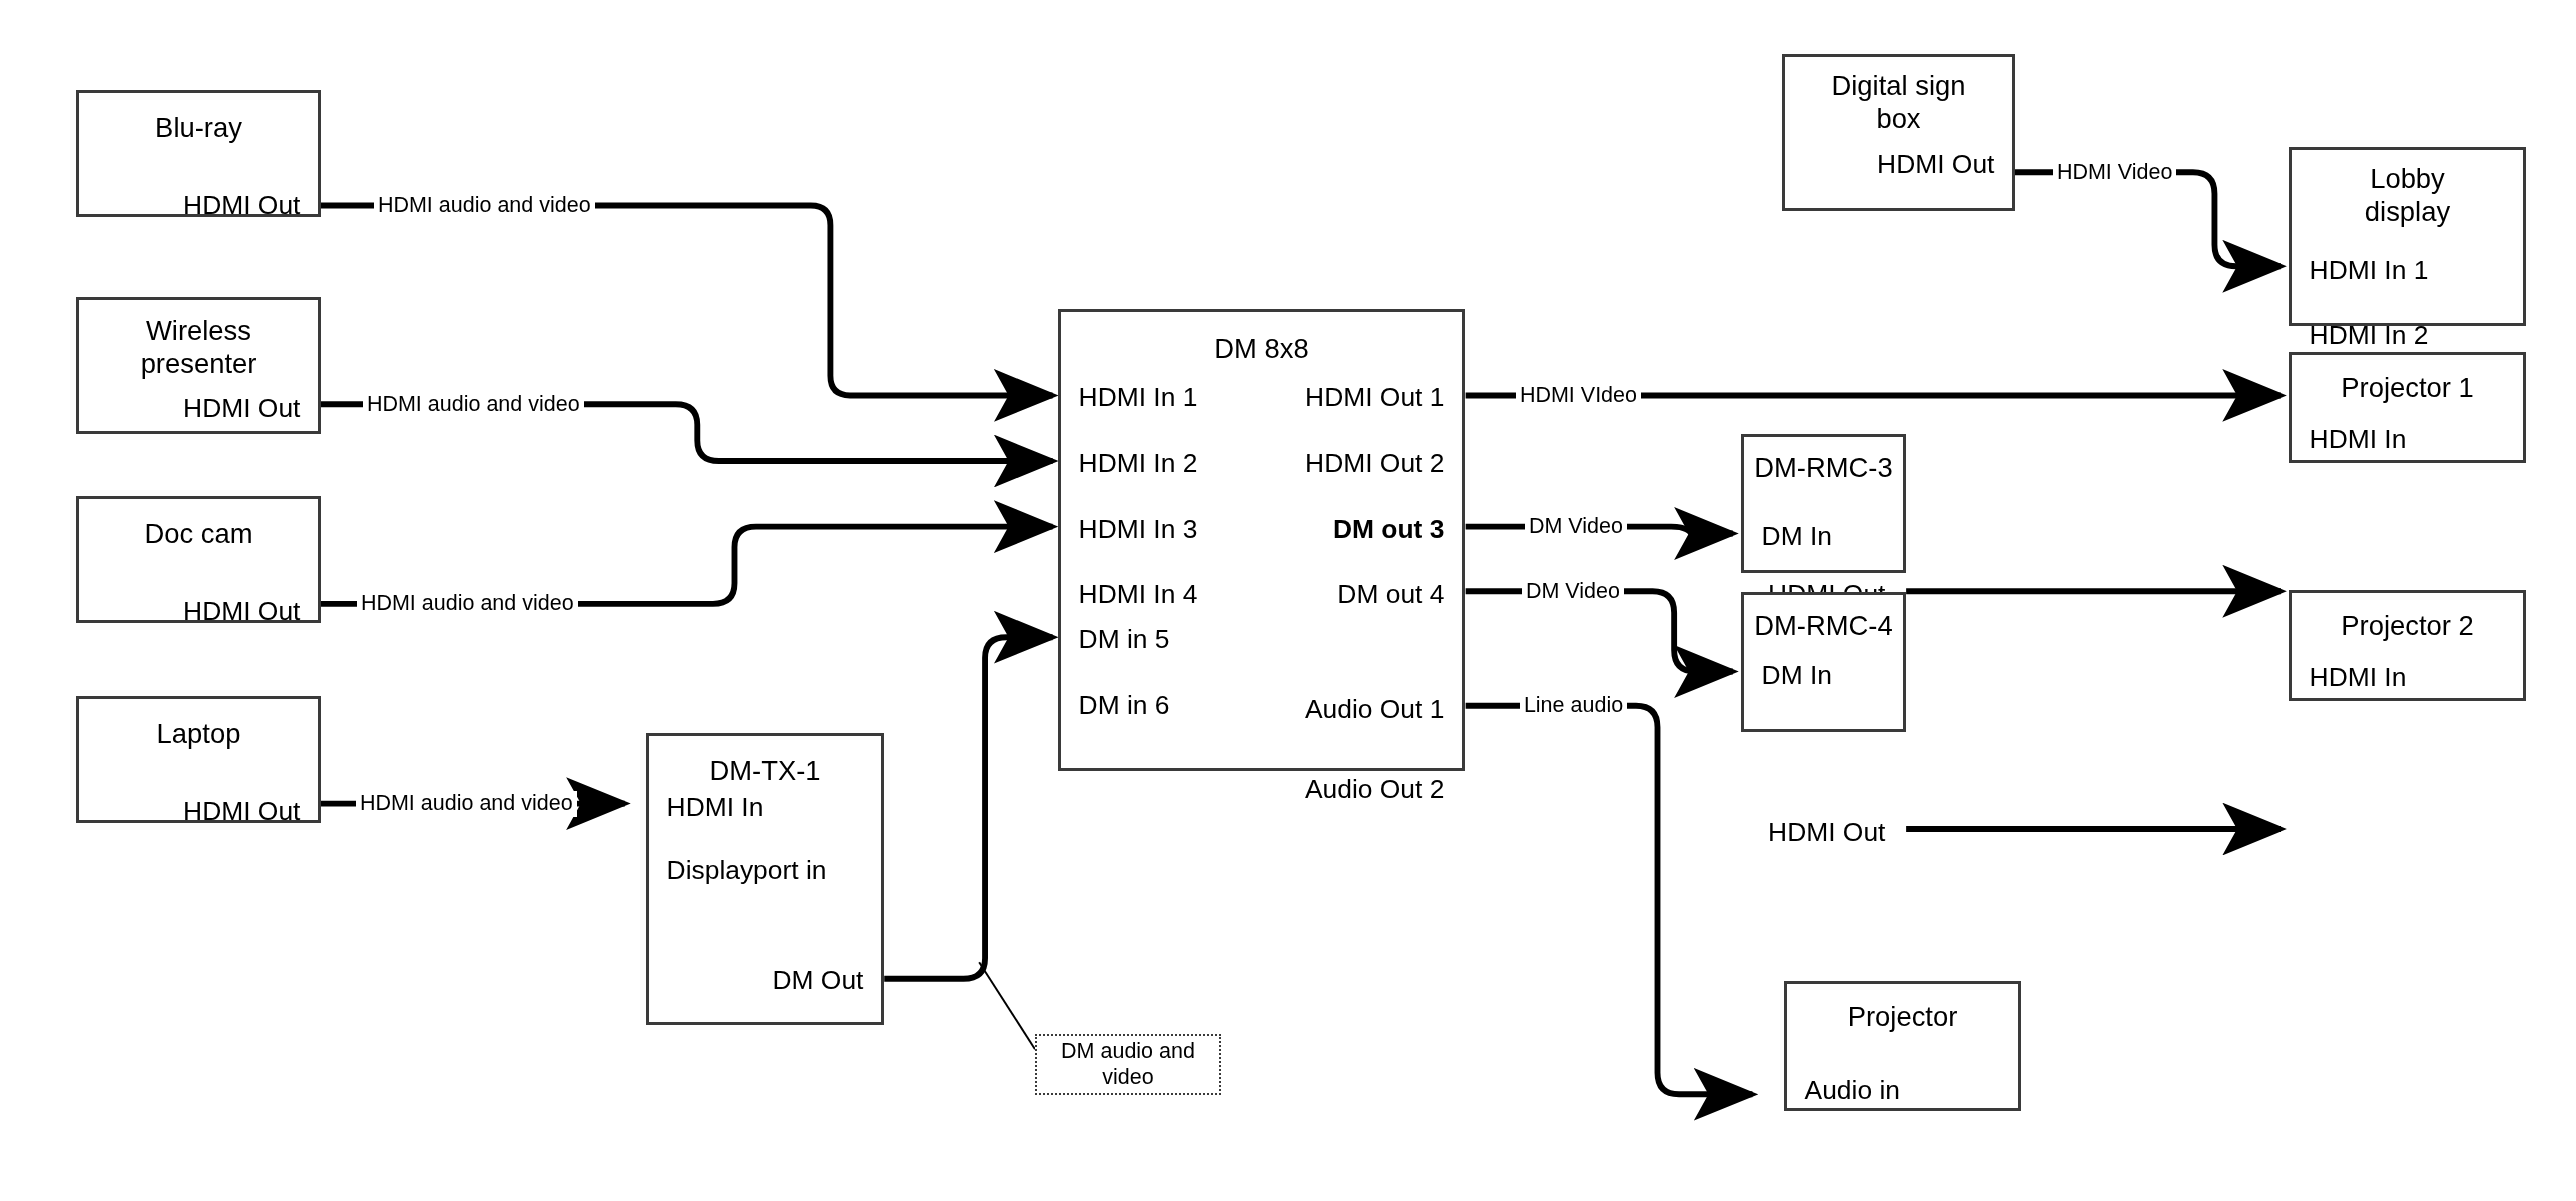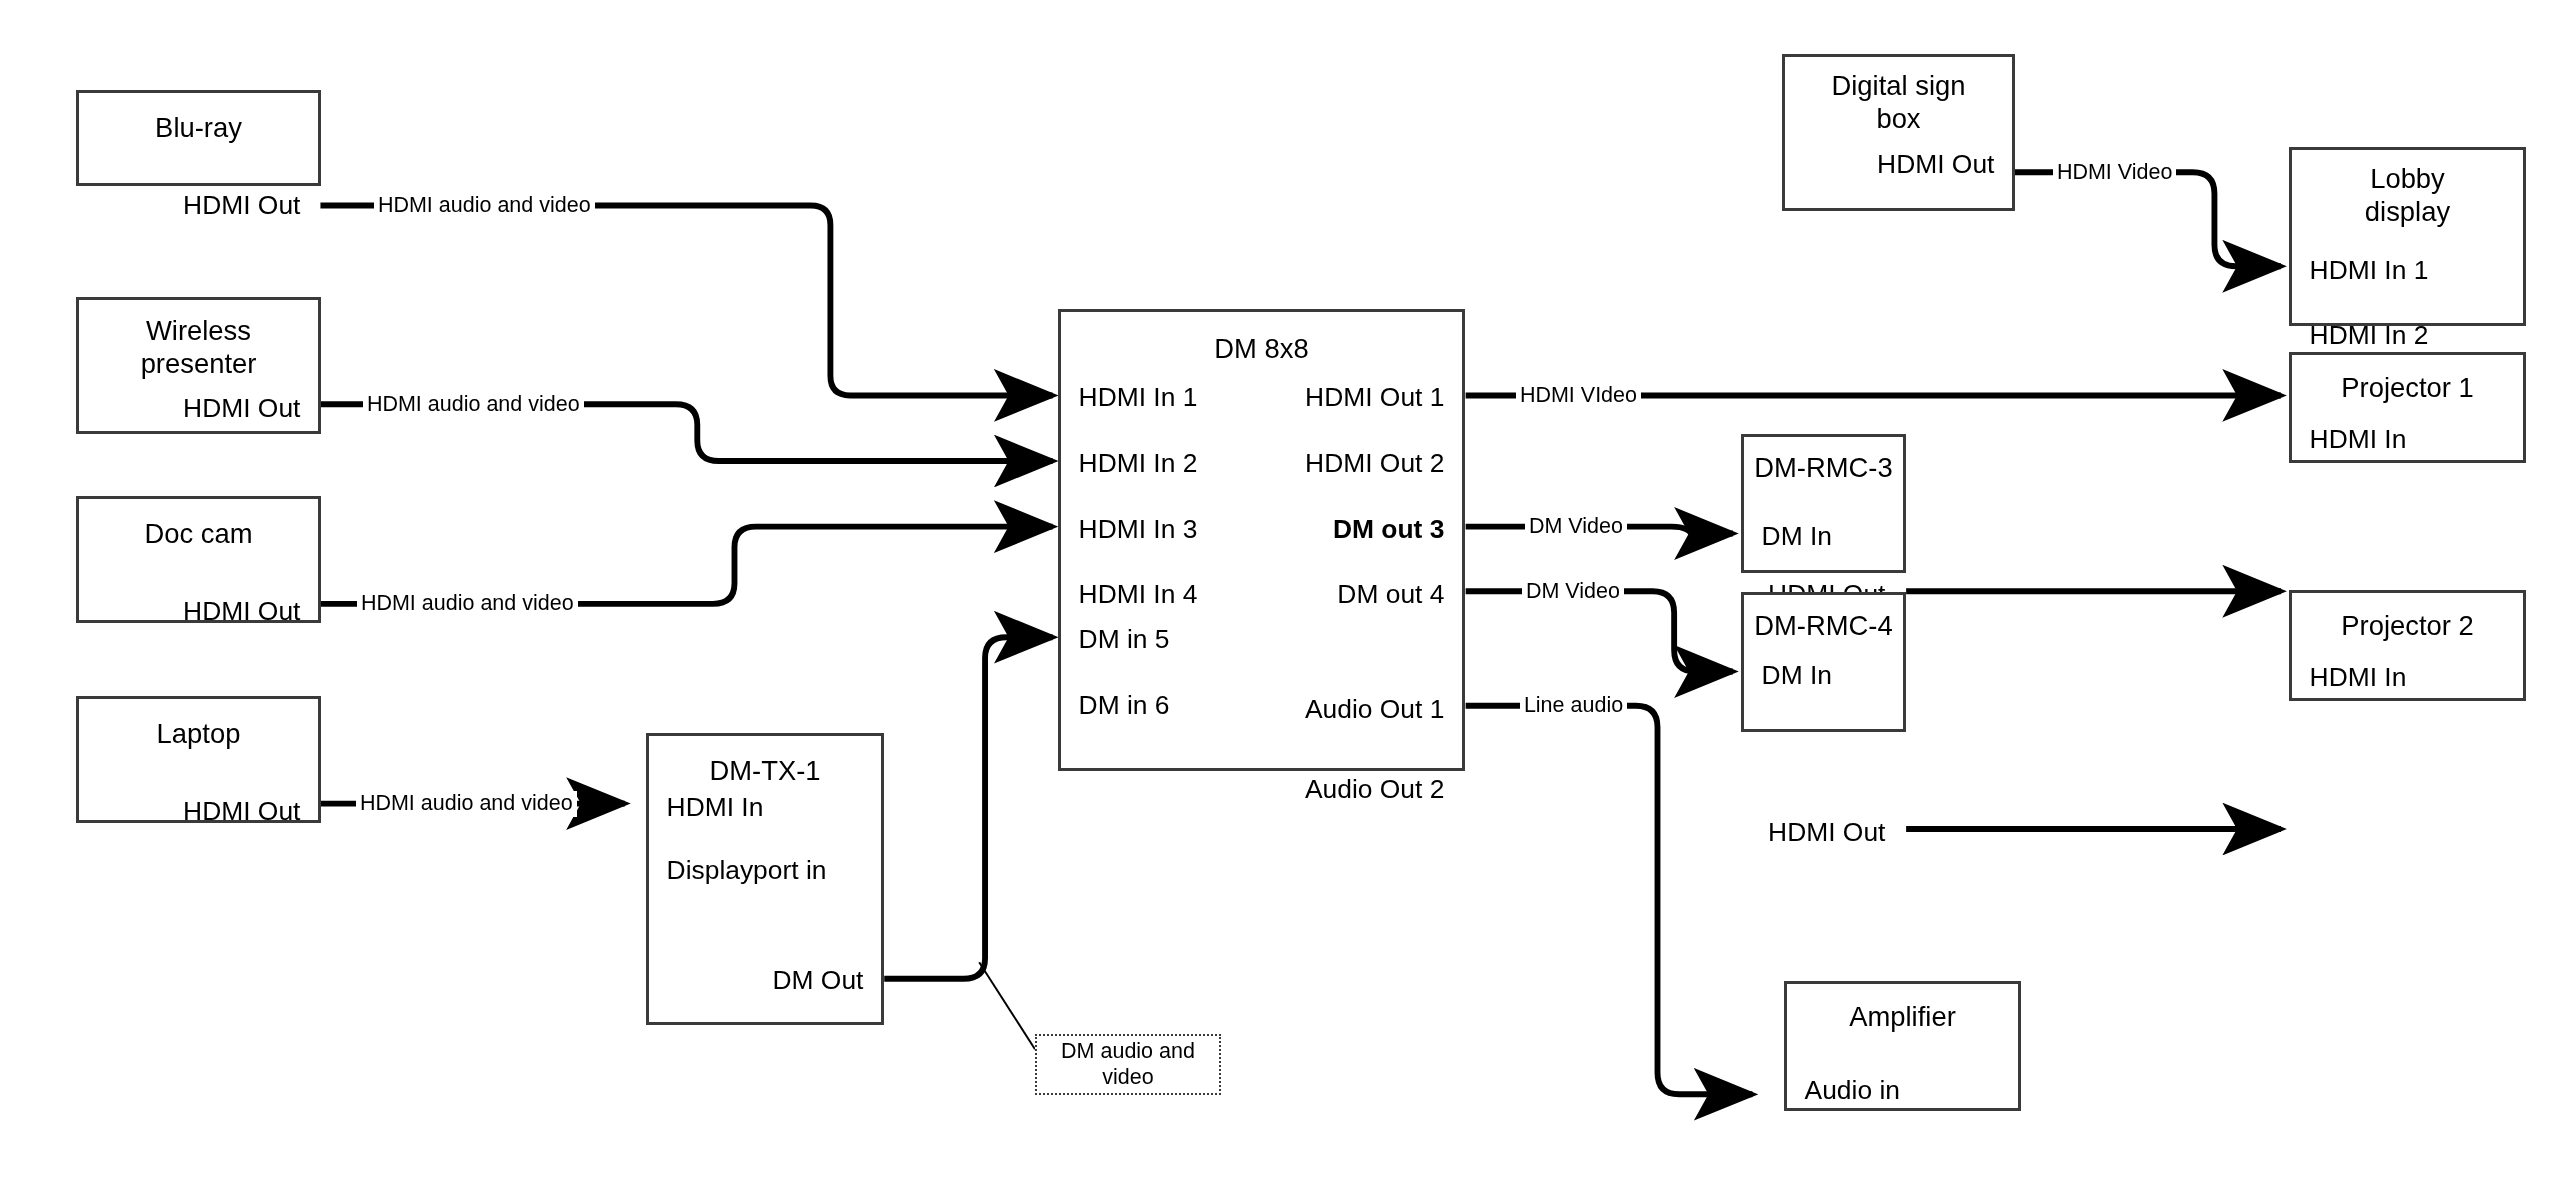--- a/index.html
+++ b/index.html
@@ -106,21 +106,21 @@
 
     <path d="M1497,604 L1688,604 Q1710,604 1710,626 L1710,664 Q1710,686 1732,686 L1770,686" fill="none" stroke="#000000" stroke-width="6" marker-end="url(#arrow)"></path>
 
     <path d="M1497,721 L1671,721 Q1693,721 1693,743 L1693,1096 Q1693,1118 1715,1118 L1790,1118" fill="none" stroke="#000000" stroke-width="6" marker-end="url(#arrow)"></path>
 
     <path d="M1947,604 L2330,604" fill="none" stroke="#000000" stroke-width="6" marker-end="url(#arrow)"></path>
 
     <path d="M1947,847 L2330,847" fill="none" stroke="#000000" stroke-width="6" marker-end="url(#arrow)"></path>
   </svg>
 
-  <div class="node" style="left:76px; top:90px; width:245px; height:96px;padding-left:44px;">
+  <div class="node" style="left:76px; top:90px; width:245px; height:127px;padding-left:44px;">
     <div class="title" style="top:17.6px;">Blu-ray</div>
     <div class="port right" style="top:98px;">HDMI Out</div>
   </div>
 
   <div class="node" style="left:76px; top:297px; width:245px; height:137px;">
     <div class="title" style="top:13.7px;">Wireless</div>
     <div class="title" style="top:47px;">presenter</div>
     <div class="port right" style="top:94px;">HDMI Out</div>
   </div>
 
@@ -189,21 +189,21 @@
     <div class="title" style="top:15.7px;">Projector 1</div>
     <div class="port left" style="top:70px;">HDMI In</div>
   </div>
 
   <div class="node" style="left:2289px; top:590px; width:237px; height:111px;">
     <div class="title" style="top:15.7px;">Projector 2</div>
     <div class="port left" style="top:70px;">HDMI In</div>
   </div>
 
   <div class="node" style="left:1784px; top:981px; width:237px; height:130px;">
-    <div class="title" style="top:15.7px;">Amplifier</div>
+    <div class="title" style="top:15.7px;">Projector</div>
     <div class="port left" style="top:92px;">Audio in</div>
   </div>
 
   <div class="wire-label" style="left:374px; top:193px;">HDMI audio and video</div>
 
   <div class="wire-label" style="left:363px; top:392px;">HDMI audio and video</div>
 
   <div class="wire-label" style="left:357px; top:591px;">HDMI audio and video</div>
 
   <div class="wire-label" style="left:356px; top:791px;">HDMI audio and video</div>

